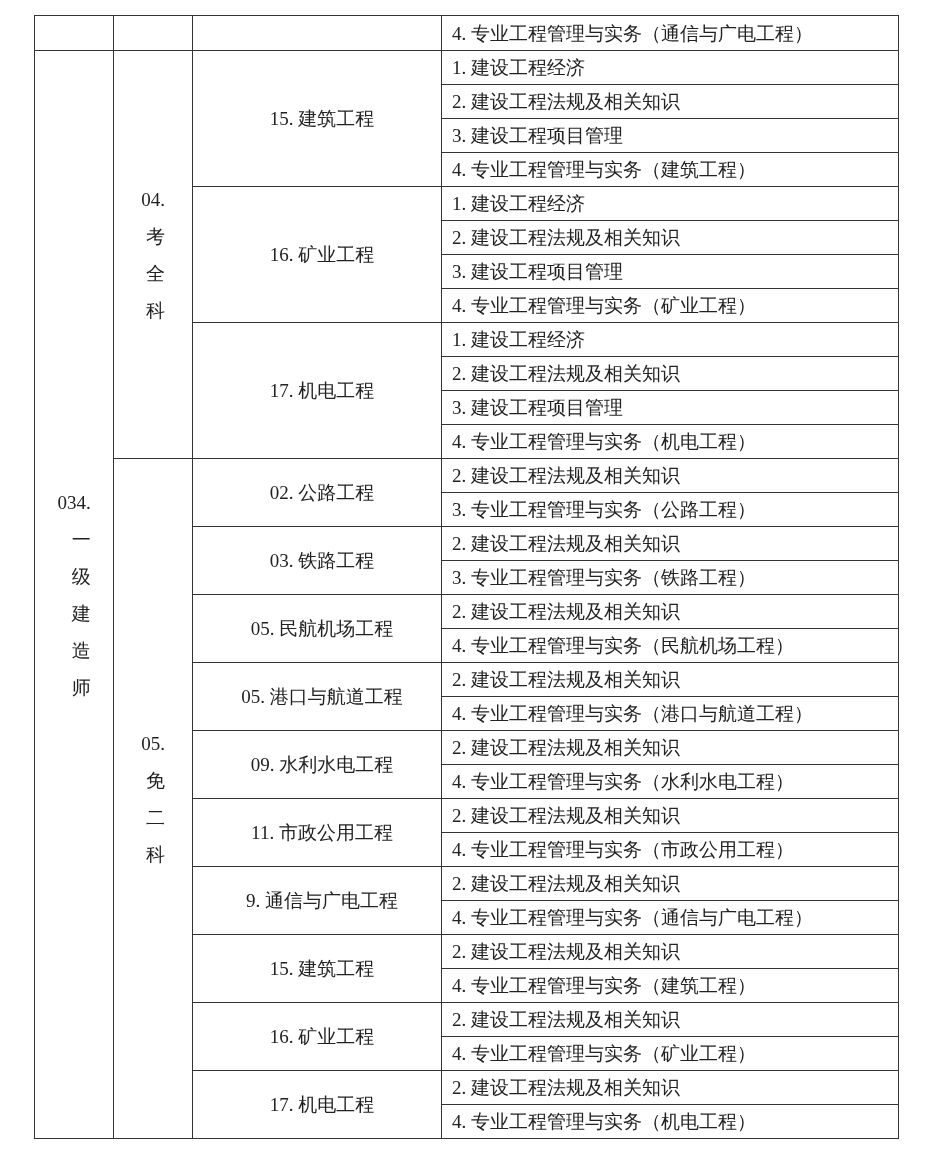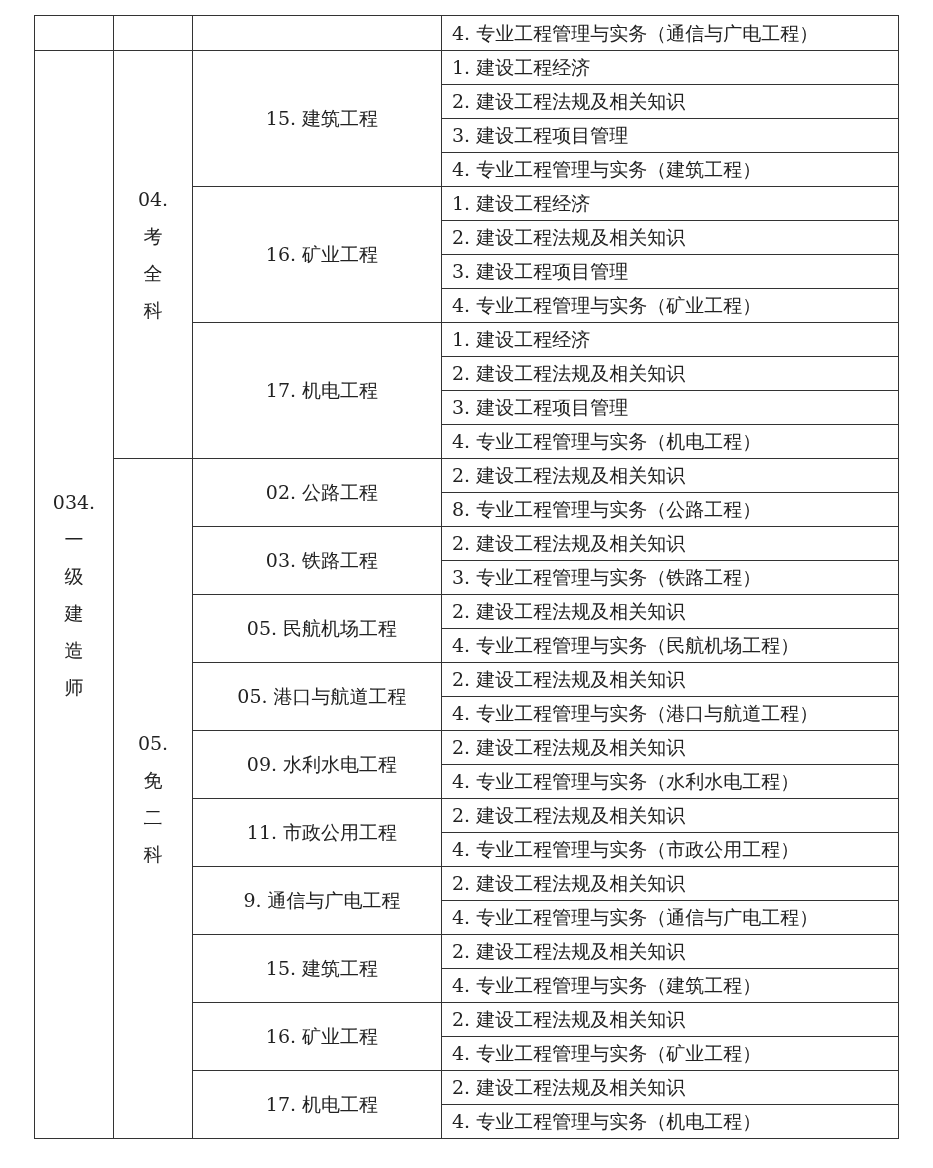--- a/index.html
+++ b/index.html
@@ -1,28 +1,28 @@
 <!DOCTYPE html>
 <html><head>
 <meta charset="utf-8">
 <style>
   html, body { margin:0; padding:0; background:#ffffff; }
   body { width:933px; height:1168px; position:relative; overflow:hidden;
          font-family:"DejaVu Serif","Liberation Serif",serif; color:#222; }
   table.exam { position:absolute; left:34px; top:15px; width:864px;
-         border-collapse:collapse; table-layout:fixed; }
+         border-collapse:collapse; table-layout:fixed;font-family:Liberation Serif, serif; }
   table.exam td { border:1.5px solid #333; padding:0; font-size:19px;
          height:33px; line-height:33px; vertical-align:middle; overflow:hidden;
          white-space:nowrap; }
   table.exam tr.first td { height:34px; }
   td.c1, td.c2 { text-align:center; }
   td.c3 { padding-left:10px !important;text-align:center; }
   td.c4 { padding-left:10px !important; }
   .vert { display:inline-block; line-height:37px; text-align:center; white-space:normal; }
-  .vert span { display:block; }
+  .vert span { display:block;text-align:right; }
 </style>
 </head>
 <body>
 
 <table class="exam">
   <colgroup>
     <col style="width:79px">
       <col style="width:79px">
       <col style="width:249px">
       <col style="width:457px">
@@ -74,21 +74,21 @@
       </tr>
       <tr>
         <td class="c4">4. 专业工程管理与实务（机电工程）</td>
       </tr>
       <tr>
         <td class="c2" rowspan="20"><div class="vert"><span>05.</span><span>免</span><span>二</span><span>科</span></div></td>
         <td class="c3" rowspan="2">02. 公路工程</td>
         <td class="c4">2. 建设工程法规及相关知识</td>
       </tr>
       <tr>
-        <td class="c4">8. 专业工程管理与实务（公路工程）</td>
+        <td class="c4">3. 专业工程管理与实务（公路工程）</td>
       </tr>
       <tr>
         <td class="c3" rowspan="2">03. 铁路工程</td>
         <td class="c4">2. 建设工程法规及相关知识</td>
       </tr>
       <tr>
         <td class="c4">3. 专业工程管理与实务（铁路工程）</td>
       </tr>
       <tr>
         <td class="c3" rowspan="2">05. 民航机场工程</td>

